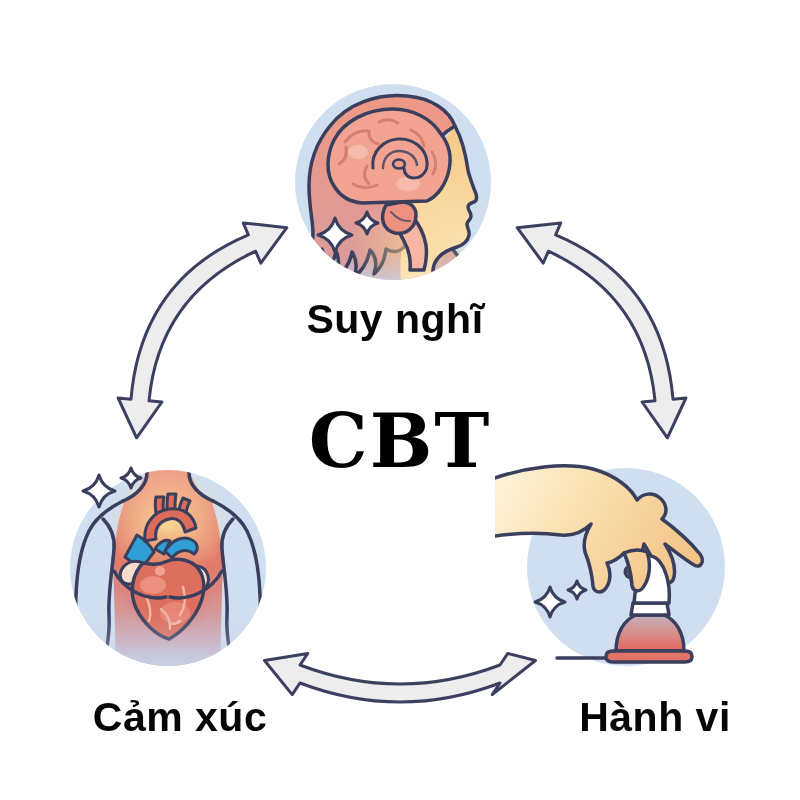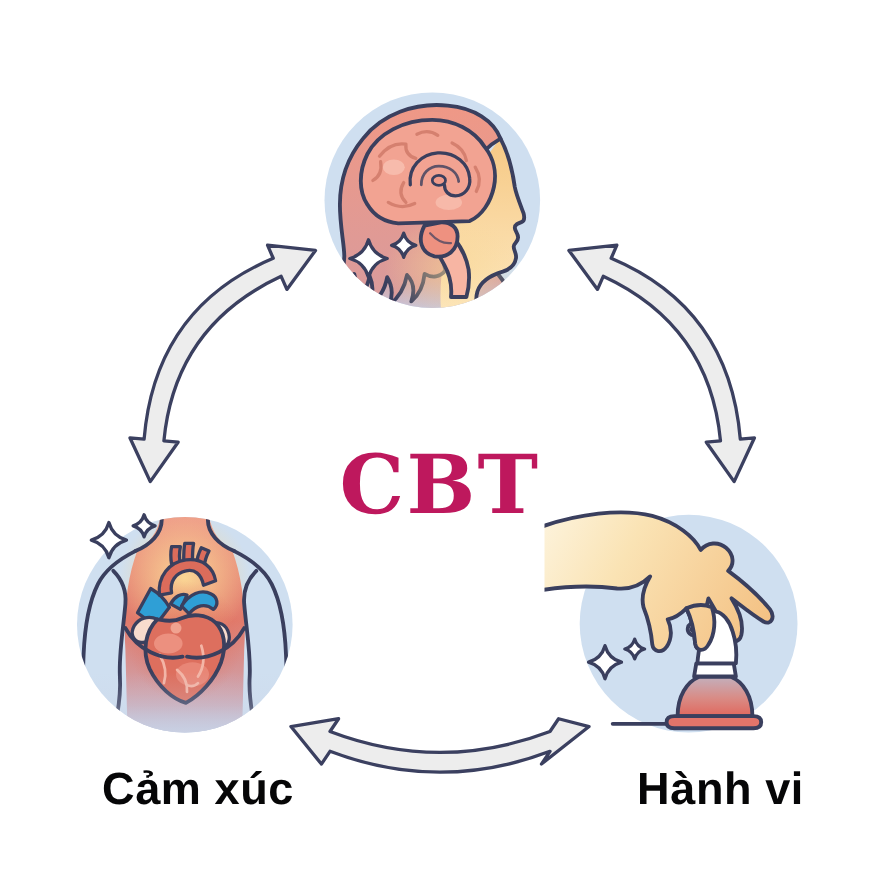--- a/index.html
+++ b/index.html
@@ -3,21 +3,21 @@
 <meta charset="utf-8">
 <style>
   html,body{margin:0;padding:0;background:#ffffff;}
   .canvas{position:relative;width:800px;height:800px;background:#ffffff;overflow:hidden;
           font-family:"Liberation Sans",sans-serif;}
   .abs{position:absolute;}
   .node-label{position:absolute;font-weight:700;font-size:41px;color:#060607;
               text-align:center;letter-spacing:0.5px;white-space:nowrap;}
   .center-title{position:absolute;left:300px;top:398px;width:200px;text-align:center;
                 font-family:"DejaVu Serif",serif;font-weight:700;font-size:74px;
-                color:#be185d;letter-spacing:2px;}
+                color:#000000;letter-spacing:2px;}
   svg{display:block;overflow:hidden;}
   .art path, .art line{stroke-linejoin:round;stroke-linecap:round;}
 </style>
 </head>
 <body>
 
 <div class="canvas">
 
   <svg class="abs art" style="left:283px;top:72px" width="220" height="220" viewBox="0 0 220 220">
     <defs>
@@ -234,16 +234,17 @@
              L 130.1 214 L 143 212.8 Q 133 108 36.4 63.2 L 31.2 75.1 Z" fill="#ededed" stroke="#3b4060" stroke-width="3"></path>
   </svg>
 
   <svg class="abs art" style="left:250px;top:612px" width="300" height="110" viewBox="0 0 300 110">
     <path d="M 14.5 48.5 L 57.8 41.4 L 50 53 Q 150 91 250 53 L 257.8 41.4 L 285.5 48.5
              L 242.2 82.6 L 250 71 Q 150 109 50 71 L 42.2 82.6 Z" fill="#ededed" stroke="#3b4060" stroke-width="3"></path>
   </svg>
 
   <div class="center-title">CBT</div>
 
+  <div class="node-label" style="left:275px;top:296px;width:240px">Suy nghĩ</div>
   <div class="node-label" style="left:535px;top:694px;width:240px">Hành vi</div>
   <div class="node-label" style="left:60px;top:694px;width:240px">Cảm xúc</div>
 
 </div>
 
 </body></html>

